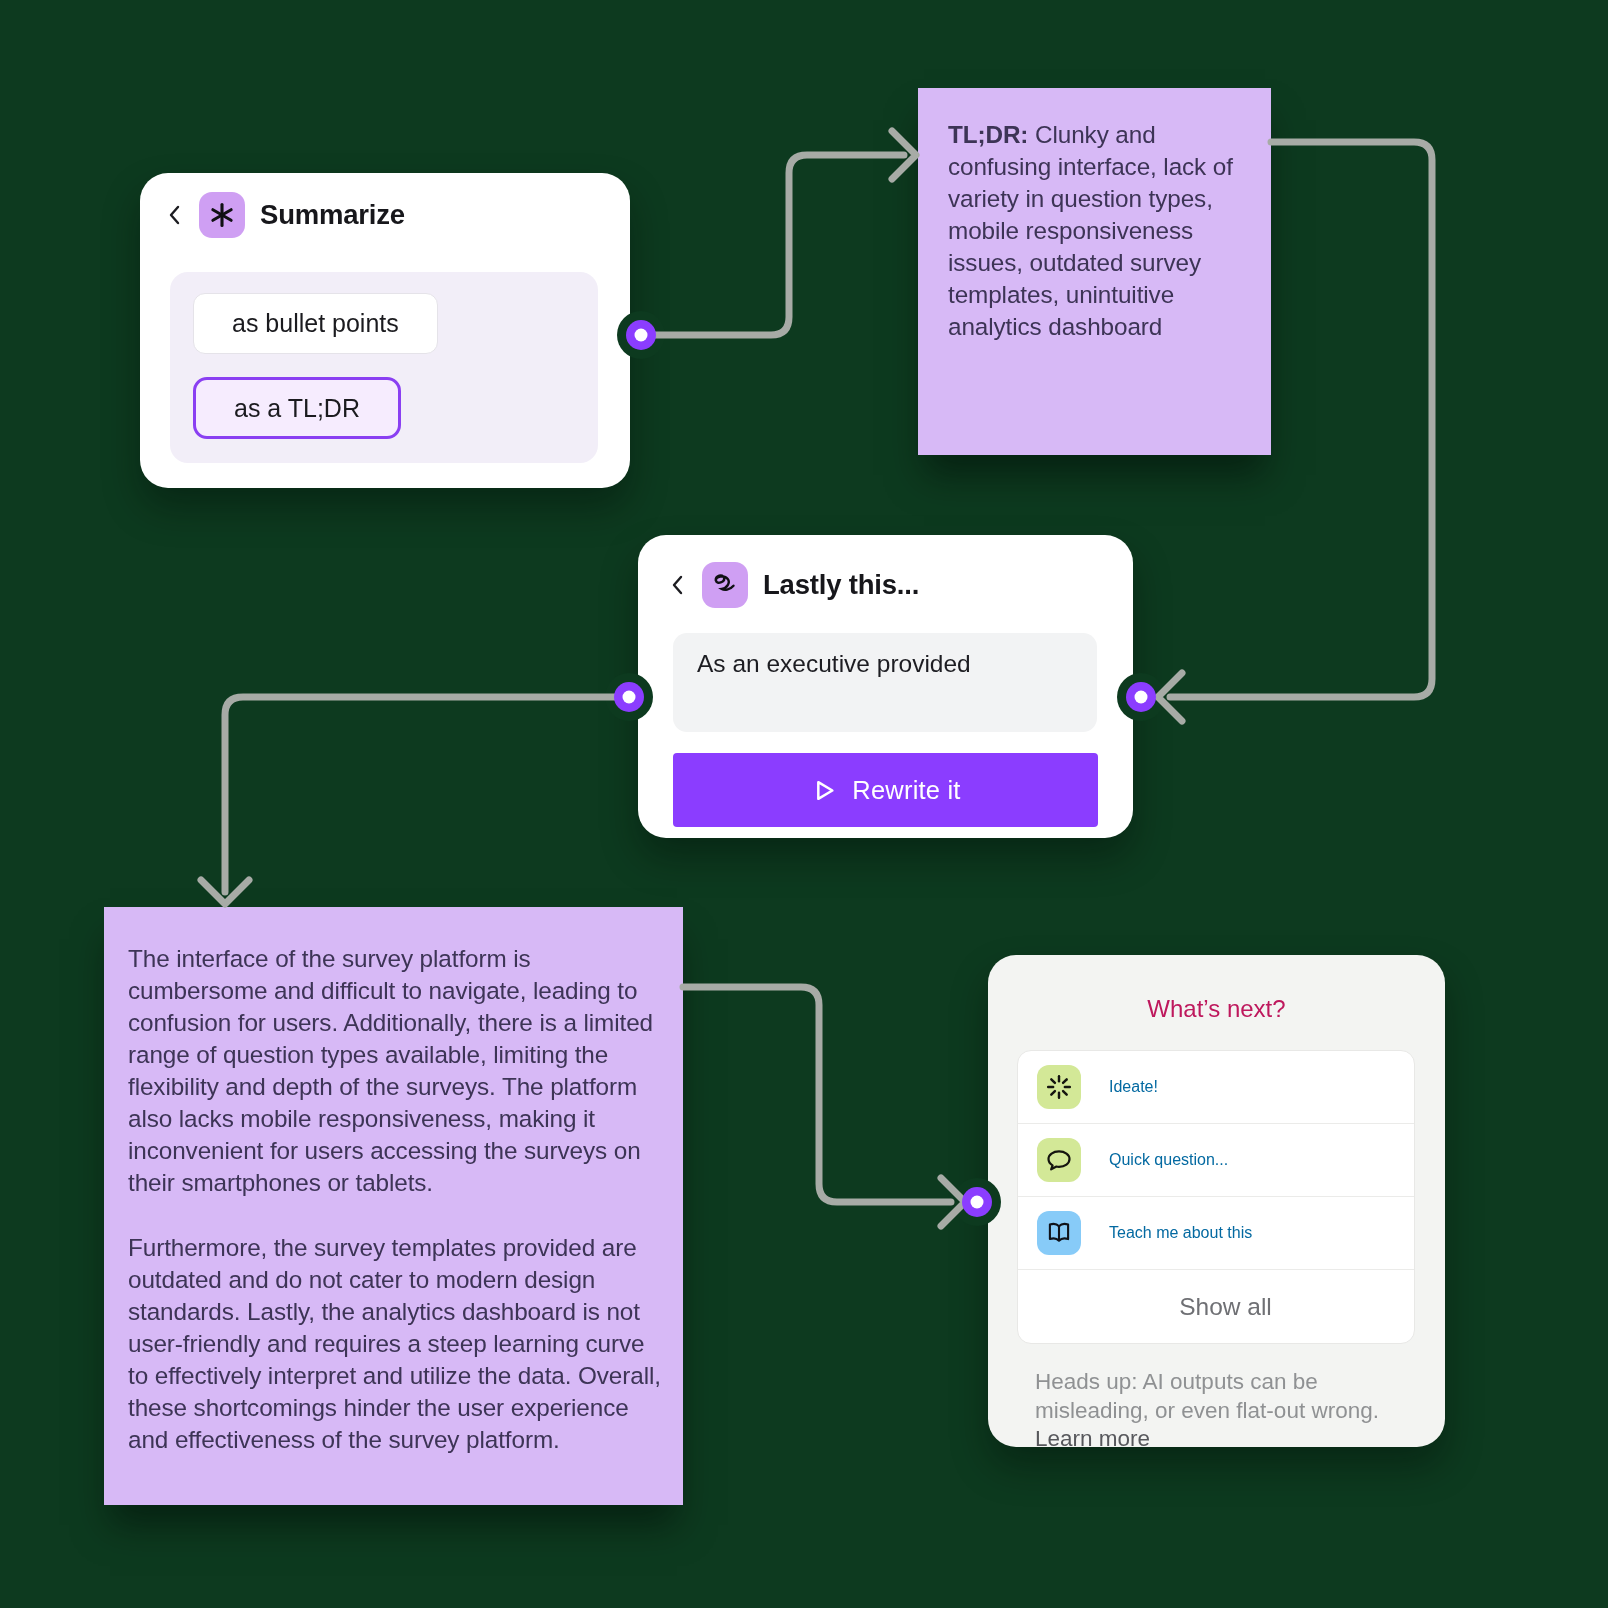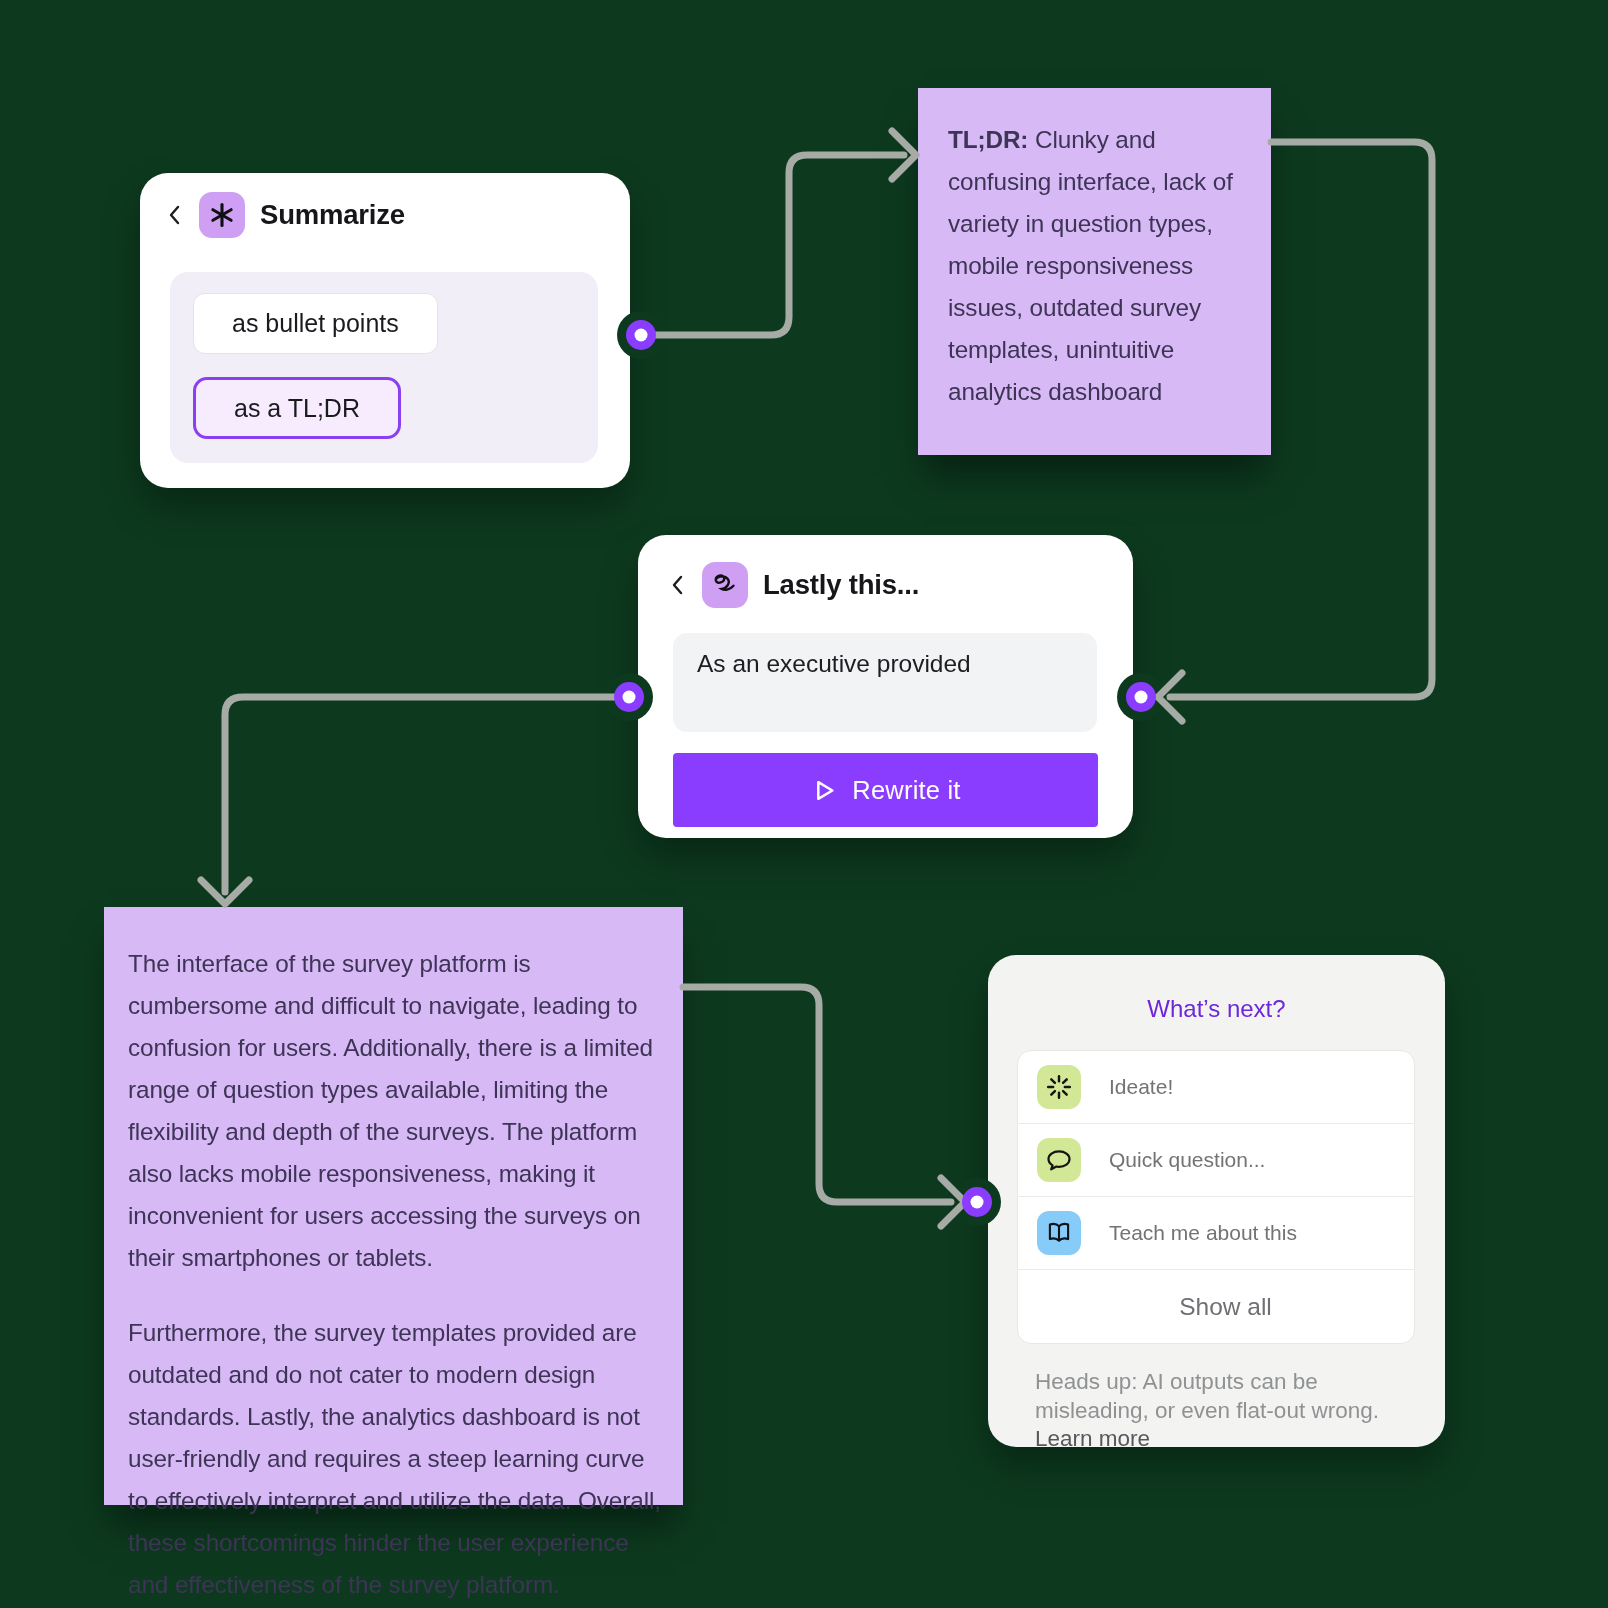--- a/index.html
+++ b/index.html
@@ -9,21 +9,21 @@
     -webkit-font-smoothing:antialiased;
   }
   
   #wires{position:absolute;left:0;top:0;width:1608px;height:1608px;z-index:5;pointer-events:none;}
 
   
   .white-card{position:absolute;background:#ffffff;border-radius:28px;
     box-shadow:0 20px 36px rgba(2,16,8,.40);z-index:2;}
   .sticky-note{position:absolute;background:#d7b9f6;z-index:2;
     box-shadow:0 26px 34px -6px rgba(2,14,7,.55);}
-  .note-text{color:#3d3456;font-size:24.3px;line-height:42px;letter-spacing:-.1px;}
+  .note-text{color:#3d3456;font-size:24.3px;line-height:32px;letter-spacing:-.1px;}
 
   
   #summarize-card{left:140px;top:173px;width:490px;height:315px;}
   .card-head{position:absolute;display:flex;align-items:center;}
   #summarize-card .card-head{left:20px;top:19px;height:46px;}
   #rewrite-card  .card-head{left:25px;top:27px;height:46px;}
   .back-btn{width:30px;height:46px;display:flex;align-items:center;justify-content:center;cursor:pointer;}
   .app-icon{width:46px;height:46px;border-radius:13px;background:#cf9ff3;
     display:flex;align-items:center;justify-content:center;margin-left:9px;}
   .card-title{margin-left:15px;font-size:27.5px;font-weight:600;color:#17171b;letter-spacing:-.2px;}
@@ -55,32 +55,32 @@
   #summary-note{left:104px;top:907px;width:579px;height:598px;}
   #summary-note .note-text{position:absolute;left:24px;top:36px;width:534px;}
   #summary-note p{margin:0;}
   #summary-note p + p{margin-top:33px;}
 
   
   #next-card{position:absolute;left:988px;top:955px;width:457px;height:492px;
     background:#f3f4f2;border-radius:28px;z-index:2;
     box-shadow:0 20px 36px rgba(2,16,8,.40);}
   #next-title{position:absolute;left:0;top:40px;width:100%;text-align:center;
-    font-size:24px;color:#6d28d9;}
+    font-size:24px;color:#be185d;}
   #next-list{position:absolute;left:29px;top:95px;width:398px;height:294px;
     background:#ffffff;border:1px solid #e8e8e6;border-radius:14px;
     box-sizing:border-box;display:grid;grid-template-rows:repeat(4,1fr);overflow:hidden;}
   .next-row{display:flex;align-items:center;padding-left:19px;cursor:pointer;
     border-bottom:1px solid #ebebe9;}
   .next-row:last-child{border-bottom:none;}
   .row-icon{width:44px;height:44px;border-radius:12px;display:flex;
     align-items:center;justify-content:center;flex:0 0 44px;}
   .row-icon.green{background:#d3e897;}
   .row-icon.blue{background:#87cbf8;}
-  .row-label{margin-left:28px;font-size:21px;color:#737373;}
+  .row-label{margin-left:28px;font-size:16px;color:#0369a1;}
   #show-all-row{display:flex;align-items:center;justify-content:center;
     font-size:24.5px;color:#6f7074;cursor:pointer;}
   #next-disclaimer{position:absolute;left:47px;top:413px;width:374px;
     font-size:22.5px;line-height:28.5px;color:#8f9193;}
   #learn-more{color:#57585c;cursor:pointer;}
 </style>
 </head>
 <body>
 
 <div id="canvas">

